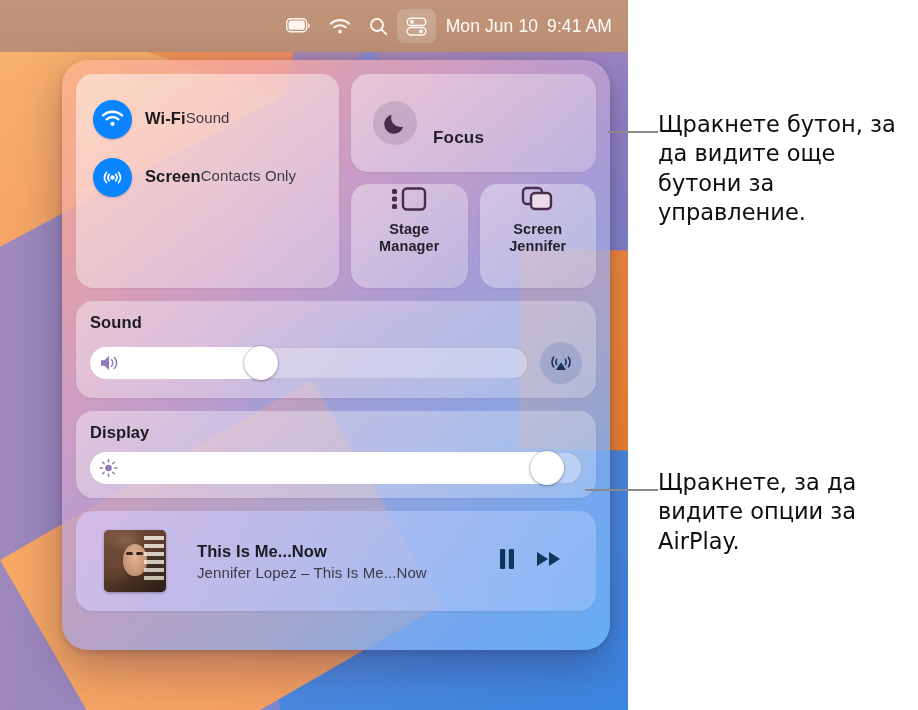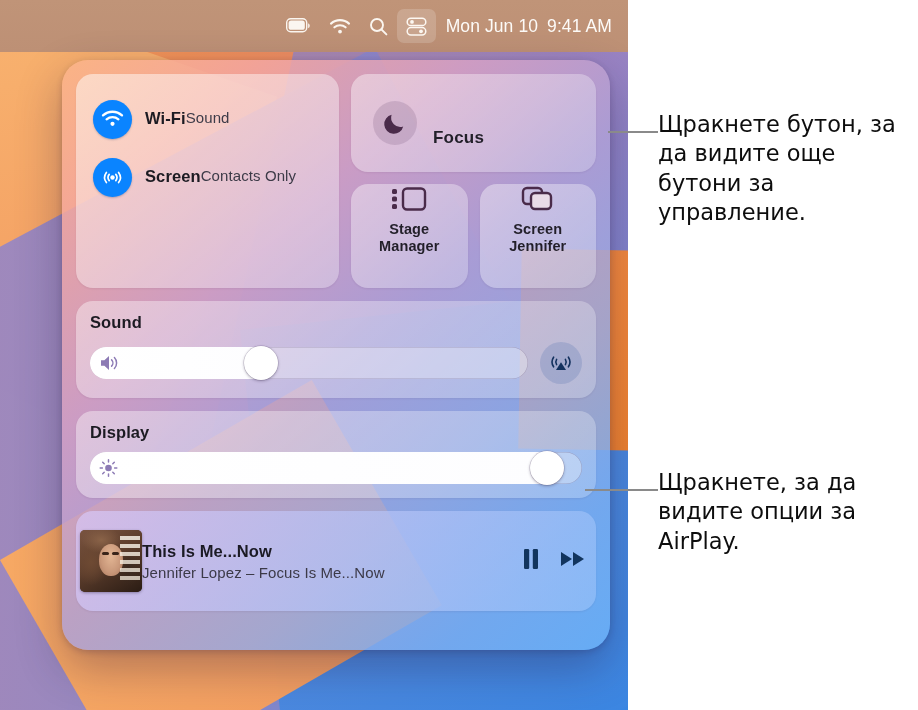--- a/index.html
+++ b/index.html
@@ -112,22 +112,22 @@
   .slider-fill{position:absolute;left:0;top:0;bottom:0;border-radius:16px;
     background:linear-gradient(90deg,#ffffff,#fdfdff);}
   .slider-knob{position:absolute;top:-1px;width:34px;height:34px;border-radius:50%;
     background:#ffffff;box-shadow:0 1px 3px rgba(30,20,50,.35), 0 0 0 .5px rgba(90,70,110,.28);}
   .slider-ico{position:absolute;left:9px;top:50%;transform:translateY(-50%);z-index:3;
     display:flex;align-items:center;}
   .airplay-btn{width:42px;height:42px;border-radius:50%;flex:0 0 auto;
     background:rgba(120,140,190,0.38);display:flex;align-items:center;justify-content:center;}
 
   
-  .media{border-radius:17px;padding:12px 4px;box-sizing:border-box;height:100px;
-    display:flex;align-items:center;gap:0;
+  .media{border-radius:17px;padding:12px 28px;box-sizing:border-box;height:100px;
+    display:flex;align-items:center;gap:31px;
     background:linear-gradient(120deg,rgba(216,198,246,0.72),rgba(150,192,248,0.68));
     box-shadow:0 1px 2px rgba(60,30,70,0.08);}
   .art{width:62px;height:62px;border-radius:5px;overflow:hidden;flex:0 0 auto;
     box-shadow:0 1px 3px rgba(20,10,40,.35);position:relative;
     background:linear-gradient(160deg,#6b4b3a,#2f2018);}
   .art .hair{position:absolute;inset:0;
     background:
       radial-gradient(ellipse 46% 30% at 34% 16%, #8a6348 0%, rgba(138,99,72,0) 70%),
       radial-gradient(ellipse 40% 52% at 18% 52%, #6e4a33 0%, rgba(110,74,51,0) 72%),
       radial-gradient(ellipse 30% 40% at 78% 62%, #3a2a20 0%, rgba(58,42,32,0) 70%),
@@ -339,21 +339,21 @@
       <div class="media">
         <div class="art">
           <div class="hair"></div>
             <div class="face"></div>
           <div class="eye l"></div>
             <div class="eye r"></div>
             <div class="txt"></div>
         </div>
         <div class="media-text">
           <span class="media-title">This Is Me...Now</span>
-          <span class="media-sub">Jennifer Lopez – Focus Is Me...Now</span>
+          <span class="media-sub">Jennifer Lopez – This Is Me...Now</span>
         </div>
         <div class="media-ctrls">
           <div>
             <svg width="18" height="22" viewBox="0 0 18 22">
               <rect x="2" y="1" width="5.2" height="20" rx="1.3" fill="#12355e"></rect>
               <rect x="10.8" y="1" width="5.2" height="20" rx="1.3" fill="#12355e"></rect>
             </svg>
           </div>
           <div>
             <svg width="26" height="20" viewBox="0 0 26 20">

